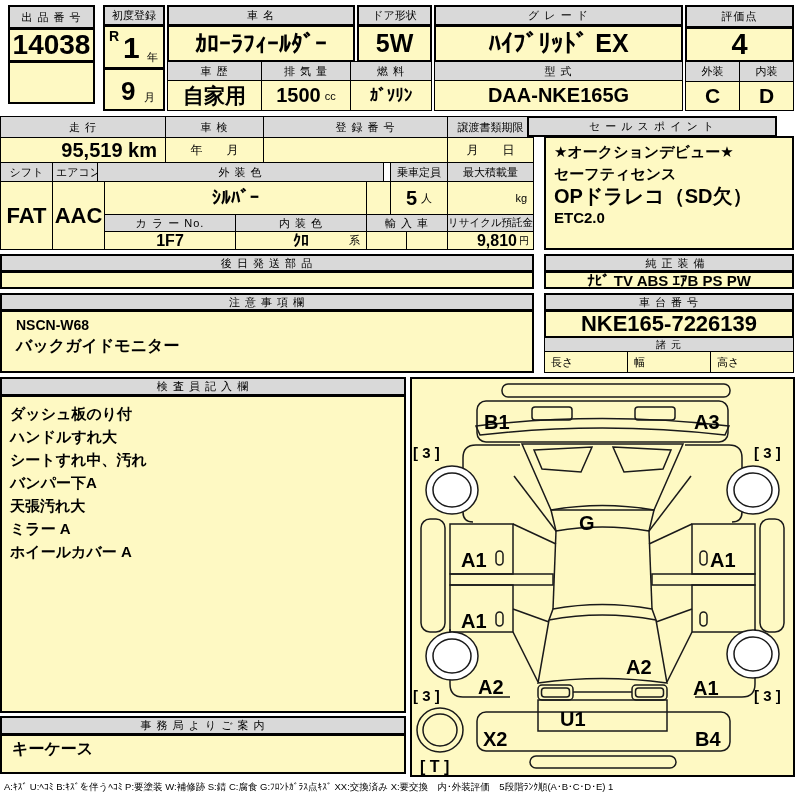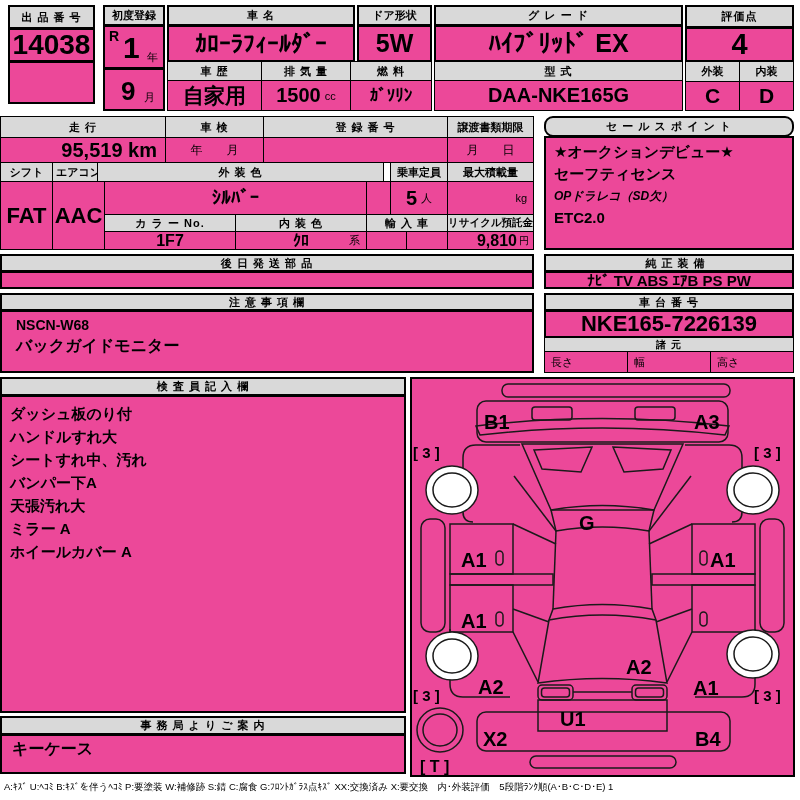--- a/index.html
+++ b/index.html
@@ -1,24 +1,24 @@
 <!DOCTYPE html>
 <html><head>
 <meta charset="utf-8">
 <style>
   html,body{margin:0;padding:0;background:#fff;}
   #sheet{
     position:relative;width:800px;height:800px;background:#fff;
     font-family:"Liberation Sans","DejaVu Sans",sans-serif;color:#000;
     overflow:hidden;
   }
-  .cell{position:absolute;box-sizing:border-box;border:1px solid #000;background:#ec4899;}
+  .cell{position:absolute;box-sizing:border-box;border:1px solid #000;background:#fef9c3;}
   .hdr{position:absolute;box-sizing:border-box;border:1px solid #000;background:#d9d9d9;
        display:flex;align-items:center;justify-content:center;
-       font-size:11px;font-weight:700;letter-spacing:1px;white-space:nowrap;overflow:hidden;}
+       font-size:11px;font-weight:400;letter-spacing:1px;white-space:nowrap;overflow:hidden;}
   .b2{border-width:2px;}
   .val{display:flex;align-items:center;justify-content:center;font-weight:700;white-space:nowrap;overflow:hidden;}
   .left{justify-content:flex-start;}
   .right{justify-content:flex-end;}
   .unit{font-size:11px;font-weight:400;margin-left:4px;}
   .lines{display:block;padding:3px 8px;}
   .tline{font-weight:700;line-height:22px;white-space:nowrap;}
   svg text{font-family:"Liberation Sans","DejaVu Sans",sans-serif;font-weight:700;}
   #legend{position:absolute;left:4px;top:781px;width:792px;font-size:9.5px;white-space:nowrap;}
 </style>
@@ -112,25 +112,25 @@
     <span>ｸﾛ</span>
     <span class="unit" style="position:absolute;right:6px;">系</span>
   </div>
   <div class="cell" style="left:366px;top:231px;width:41px;height:19px;"></div>
   <div class="cell" style="left:406px;top:231px;width:42px;height:19px;"></div>
   <div class="cell val right" style="left:447px;top:231px;width:87px;height:19px;font-size:16px;padding-right:4px;">
     <span>9,810</span>
     <span class="unit" style="margin-left:2px;font-size:10px;">円</span>
   </div>
 
-  <div class="hdr b2" style="left:544px;top:116px;width:250px;height:21px;border-radius:9px;">セ ー ル ス ポ イ ン ト</div>
+  <div class="hdr b2" style="left:527px;top:116px;width:250px;height:21px;">セ ー ル ス ポ イ ン ト</div>
   <div class="cell b2 lines" style="left:544px;top:136px;width:250px;height:114px;">
     <div class="tline" style="font-size:15px;">★オークションデビュー★</div>
     <div class="tline" style="font-size:15px;">セーフティセンス</div>
-    <div class="tline" style="font-size:12px;font-style:italic;">OPドラレコ（SD欠）</div>
+    <div class="tline" style="font-size:20px;">OPドラレコ（SD欠）</div>
     <div class="tline" style="font-size:15px;">ETC2.0</div>
   </div>
 
   <div class="hdr b2" style="left:0px;top:254px;width:534px;height:18px;">後 日 発 送 部 品</div>
   <div class="cell b2" style="left:0px;top:271px;width:534px;height:18px;"></div>
 
   <div class="hdr b2" style="left:544px;top:254px;width:250px;height:18px;padding-left:13px;">純 正 装 備</div>
   <div class="cell b2 val" style="left:544px;top:271px;width:250px;height:18px;font-size:15px;">ﾅﾋﾞ  TV  ABS  ｴｱB  PS  PW</div>
 
   <div class="hdr b2" style="left:0px;top:293px;width:534px;height:18px;">注 意 事 項 欄</div>

